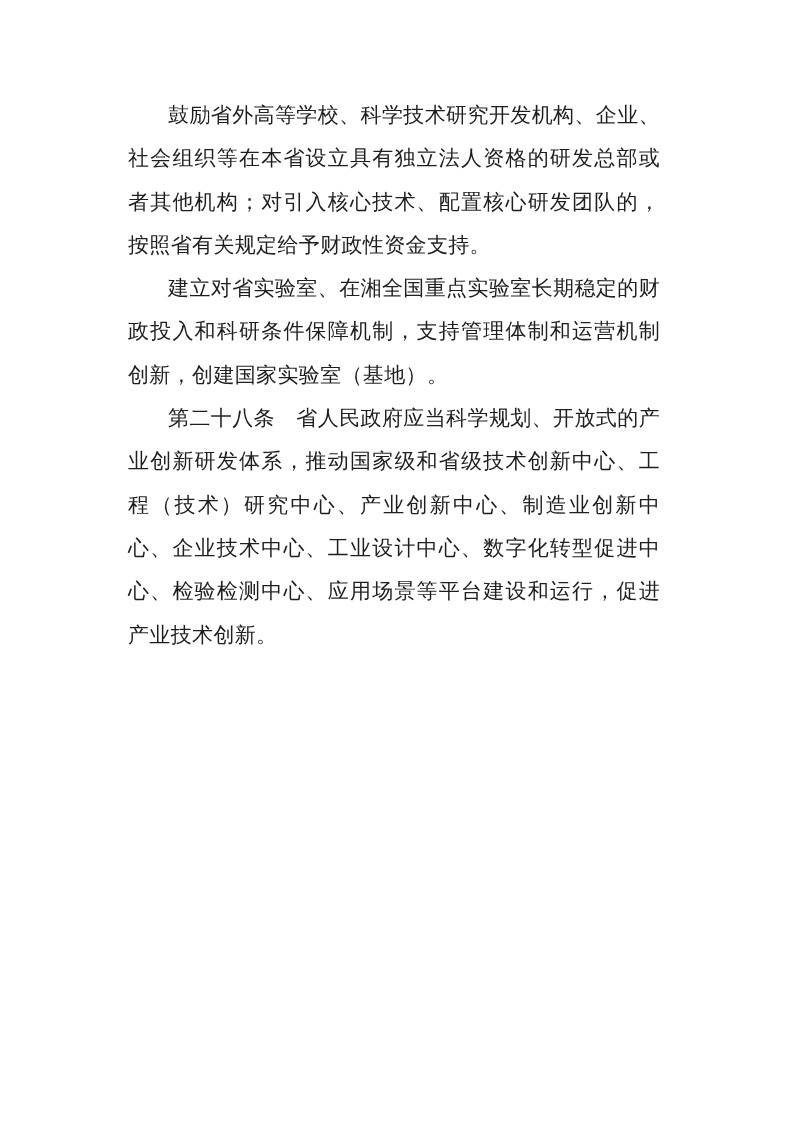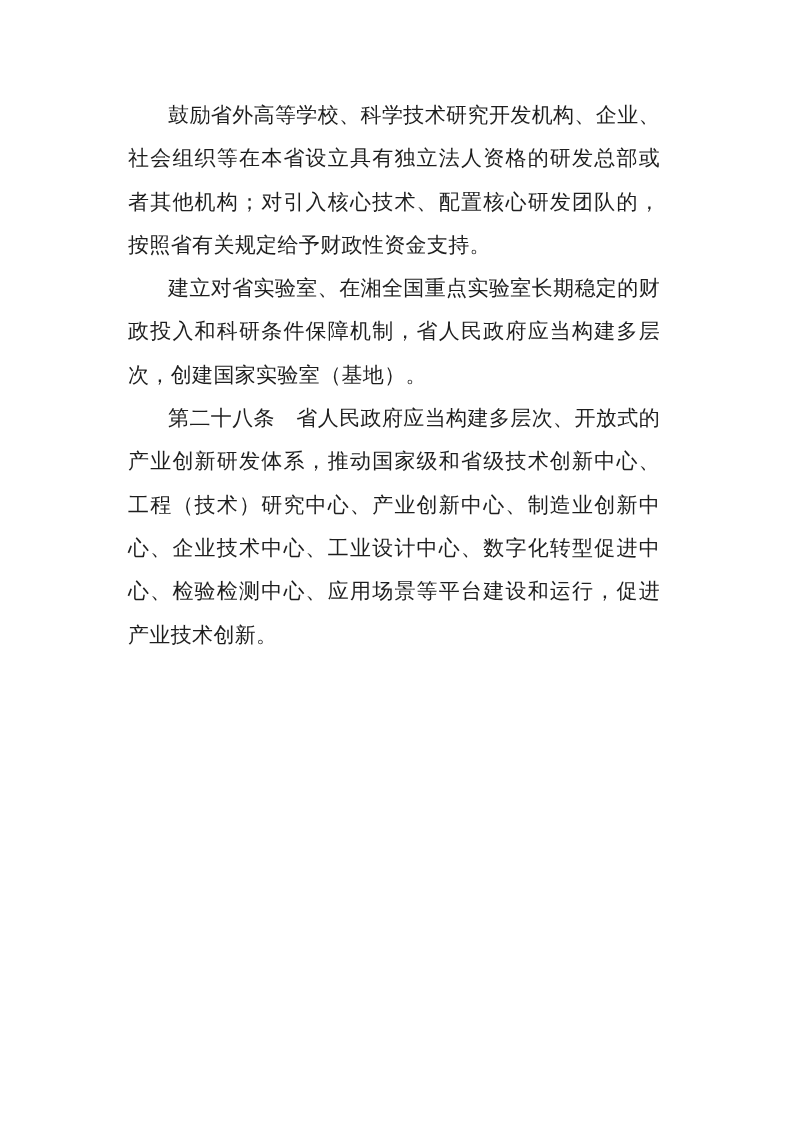--- a/index.html
+++ b/index.html
@@ -35,16 +35,16 @@
     text-indent: 40px;
     word-break: break-all;
   }
 </style>
 </head>
 <body>
 
 <div class="page" style="background: rgb(255, 255, 255); color: rgb(30, 30, 30);">
   <div class="body-text">
     <p>鼓励省外高等学校、科学技术研究开发机构、企业、社会组织等在本省设立具有独立法人资格的研发总部或者其他机构；对引入核心技术、配置核心研发团队的，按照省有关规定给予财政性资金支持。</p>
-    <p>建立对省实验室、在湘全国重点实验室长期稳定的财政投入和科研条件保障机制，省人民政府应当构建多层次，创建国家实验室（基地）。</p>
-    <p>第二十八条　省人民政府应当构建多层次、开放式的产业创新研发体系，推动国家级和省级技术创新中心、工程（技术）研究中心、产业创新中心、制造业创新中心、企业技术中心、工业设计中心、数字化转型促进中心、检验检测中心、应用场景等平台建设和运行，促进产业技术创新。</p>
+    <p>建立对省实验室、在湘全国重点实验室长期稳定的财政投入和科研条件保障机制，支持管理体制和运营机制创新，创建国家实验室（基地）。</p>
+    <p>第二十八条　省人民政府应当科学规划、开放式的产业创新研发体系，推动国家级和省级技术创新中心、工程（技术）研究中心、产业创新中心、制造业创新中心、企业技术中心、工业设计中心、数字化转型促进中心、检验检测中心、应用场景等平台建设和运行，促进产业技术创新。</p>
   </div>
 </div>
 
 </body></html>

